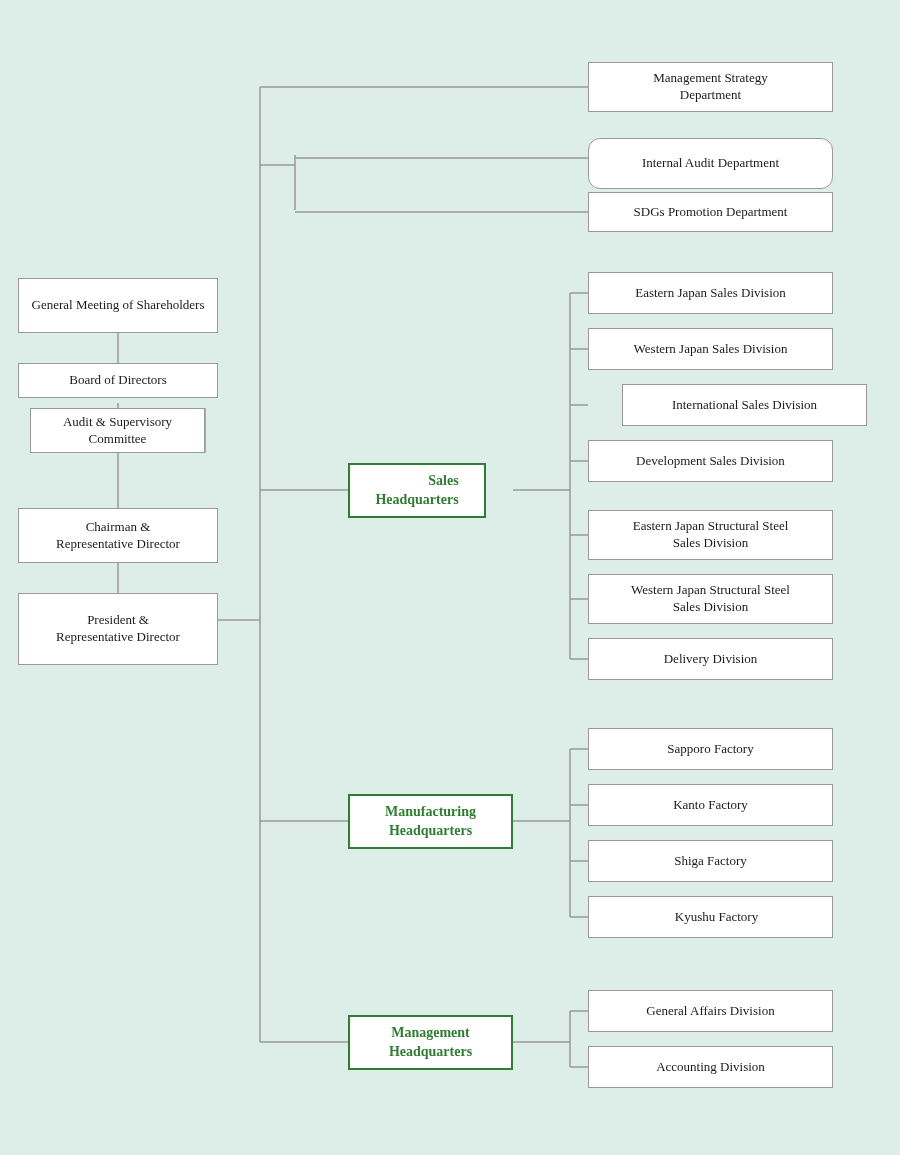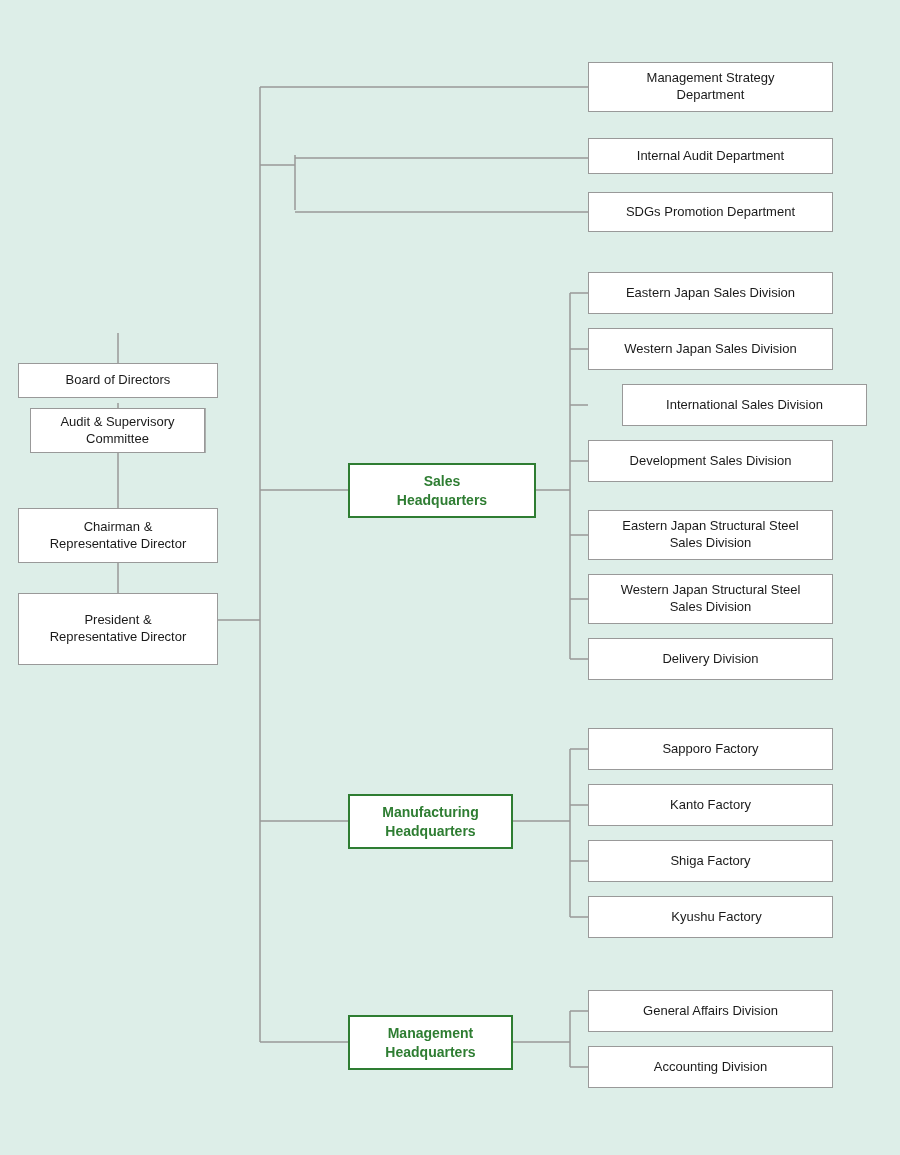--- a/index.html
+++ b/index.html
@@ -25,20 +25,21 @@
       background: #fff;
       border: 1.5px solid #999;
       display: flex;
       align-items: center;
       justify-content: center;
       text-align: center;
       font-size: 13px;
       color: #1a1a1a;
       line-height: 1.3;
       padding: 6px 8px;
+      font-family: Liberation Serif, serif;
     }
 
     .box.green-border {
       border: 2px solid #2e7d32;
       color: #2e7d32;
       font-weight: bold;
       font-size: 14px;
     }
 
     
@@ -109,20 +110,24 @@
 
     <line x1="260" y1="1042" x2="348" y2="1042"></line>
 
     <line x1="513" y1="1042" x2="570" y2="1042"></line>
     <line x1="570" y1="1011" x2="570" y2="1067"></line>
     <line x1="570" y1="1011" x2="588" y2="1011"></line>
     <line x1="570" y1="1067" x2="588" y2="1067"></line>
 
   </svg>
 
+  <div class="box" style="left:18px; top:278px; width:200px; height:55px;">
+    <span>General Meeting of
+Shareholders</span>
+  </div>
 
   <div class="box" style="left:18px; top:363px; width:200px; height:35px;">
     <span>Board of Directors</span>
   </div>
 
   <div class="box" style="left:30px; top:408px; width:175px; height:45px;">
     <span>Audit &amp; Supervisory<br>Committee</span>
   </div>
 
   <div class="box" style="left:18px; top:508px; width:200px; height:55px;">
@@ -130,28 +135,28 @@
   </div>
 
   <div class="box" style="left:18px; top:593px; width:200px; height:72px;">
     <span>President &amp;<br>Representative Director</span>
   </div>
 
   <div class="box" style="left:588px; top:62px; width:245px; height:50px;">
     <span>Management Strategy<br>Department</span>
   </div>
 
-  <div class="box" style="left:588px; top:138px; width:245px; height:36px;">
+  <div class="box" style="left:588px; top:138px; width:245px; height:51px;border-radius:12px;">
     <span>Internal Audit Department</span>
   </div>
   <div class="box" style="left:588px; top:192px; width:245px; height:40px;">
     <span>SDGs Promotion Department</span>
   </div>
 
-  <div class="box green-border" style="left:348px; top:463px; width:188px; height:55px;">
+  <div class="box green-border" style="left:348px; top:463px; width:138px; height:55px;text-align:right;">
     <span>Sales<br>Headquarters</span>
   </div>
 
   <div class="box" style="left:588px; top:272px; width:245px; height:42px;">
     <span>Eastern Japan Sales Division</span>
   </div>
   <div class="box" style="left:588px; top:328px; width:245px; height:42px;">
     <span>Western Japan Sales Division</span>
   </div>
   <div class="box" style="left:588px; top:384px; width:245px; height:42px;margin-left:34px;">

